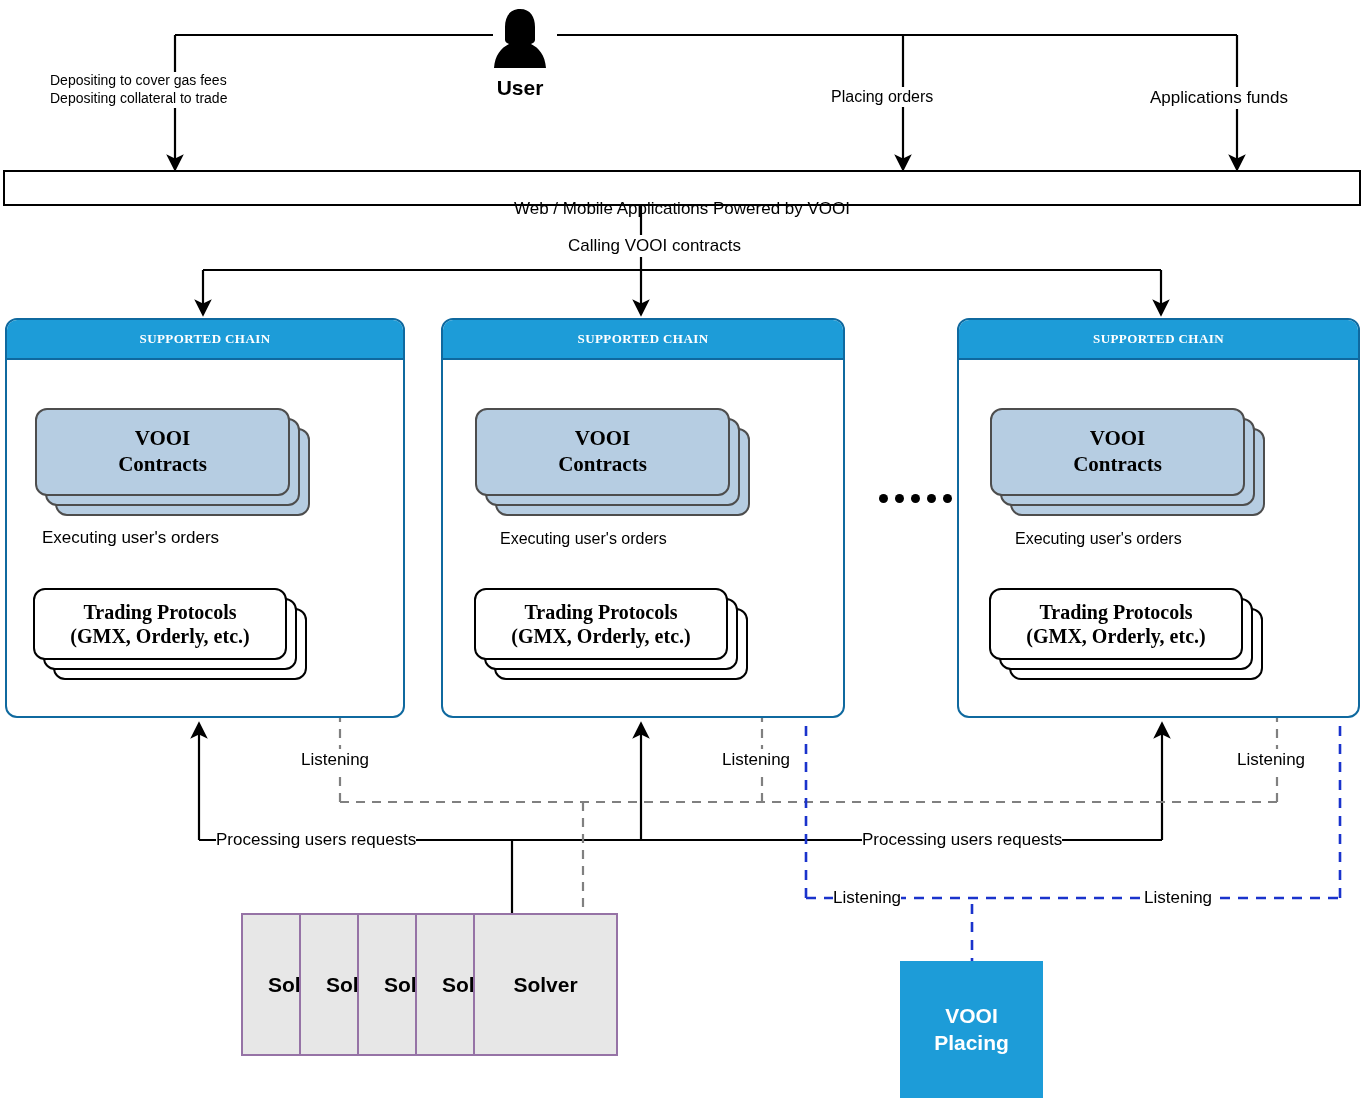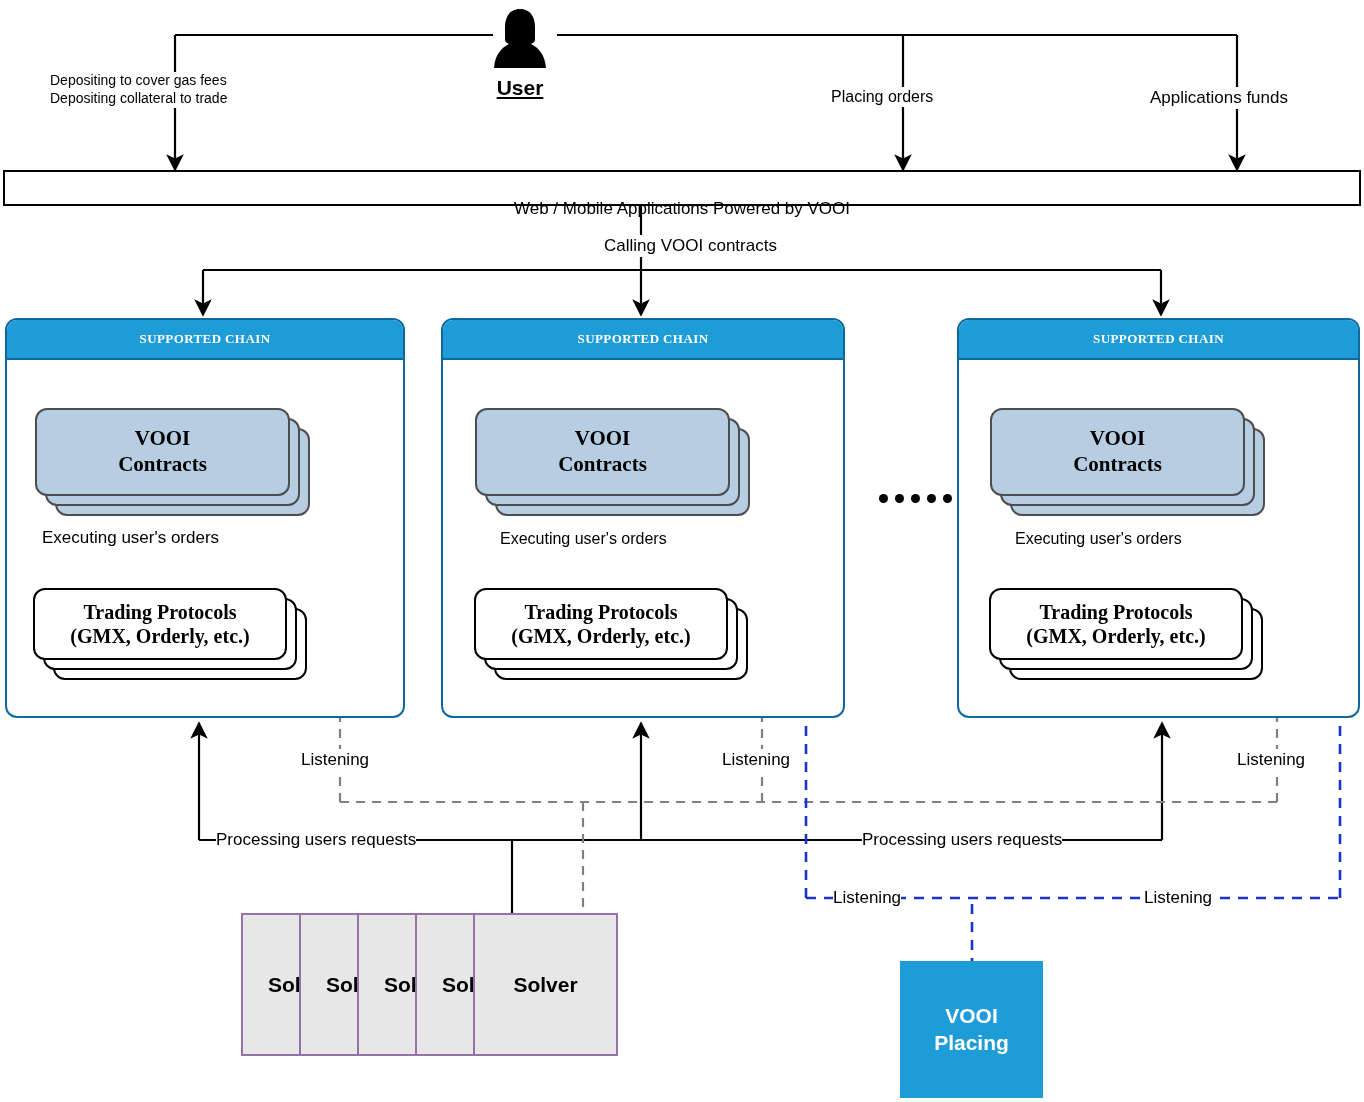--- a/index.html
+++ b/index.html
@@ -187,33 +187,33 @@
     </g>
   </svg>
 
   <div class="user-icon" style="left:491px; top:6px; width:58px; height:66px;">
     <svg viewBox="0 0 58 66" width="58" height="66">
       <path d="M29,3 C18.5,3 14,11 14,21 L14,34 C14,36 16,37 18,38
                C10,42 4,49 3,62 L55,62 C54,49 48,42 40,38
                C42,37 44,36 44,34 L44,21 C44,11 39.5,3 29,3 Z" fill="#000000"></path>
     </svg>
   </div>
-  <div class="user-name" style="left:460px; top:76px; width:120px;text-decoration:underline;">User</div>
+  <div class="user-name" style="left:460px; top:76px; width:120px;">User</div>
 
   <div class="lbl lbl-bg" style="left:50px; top:72px; font-size:14px;"><span>Depositing to cover gas fees</span><br><span>Depositing collateral to trade</span></div>
 
   <div class="lbl lbl-bg" style="left:831px; top:87px; font-size:16px;">Placing orders</div>
 
   <div class="lbl lbl-bg" style="left:1150px; top:87px; font-size:17px;">Applications funds</div>
 
   <div class="webbar" style="left:3px; top:170px; width:1358px; height:36px;">
     <span>Web / Mobile Applications Powered by VOOI</span>
   </div>
 
-  <div class="lbl lbl-bg" style="left:568px; top:235px; font-size:17px;margin-left:36px;">Calling VOOI contracts</div>
+  <div class="lbl lbl-bg" style="left:568px; top:235px; font-size:17px;">Calling VOOI contracts</div>
 
   <div class="chain" style="left:5px; top:318px; width:400px; height:400px;">
     <div class="chain-hd">
       <span>SUPPORTED CHAIN</span>
     </div>
   </div>
 
   <div class="stack contracts" style="left:35px; top:408px; width:255px; height:88px;">
     <div class="sh r" style="transform:translate(20px,20px);"></div>
     <div class="sh r" style="transform:translate(10px,10px);"></div>

